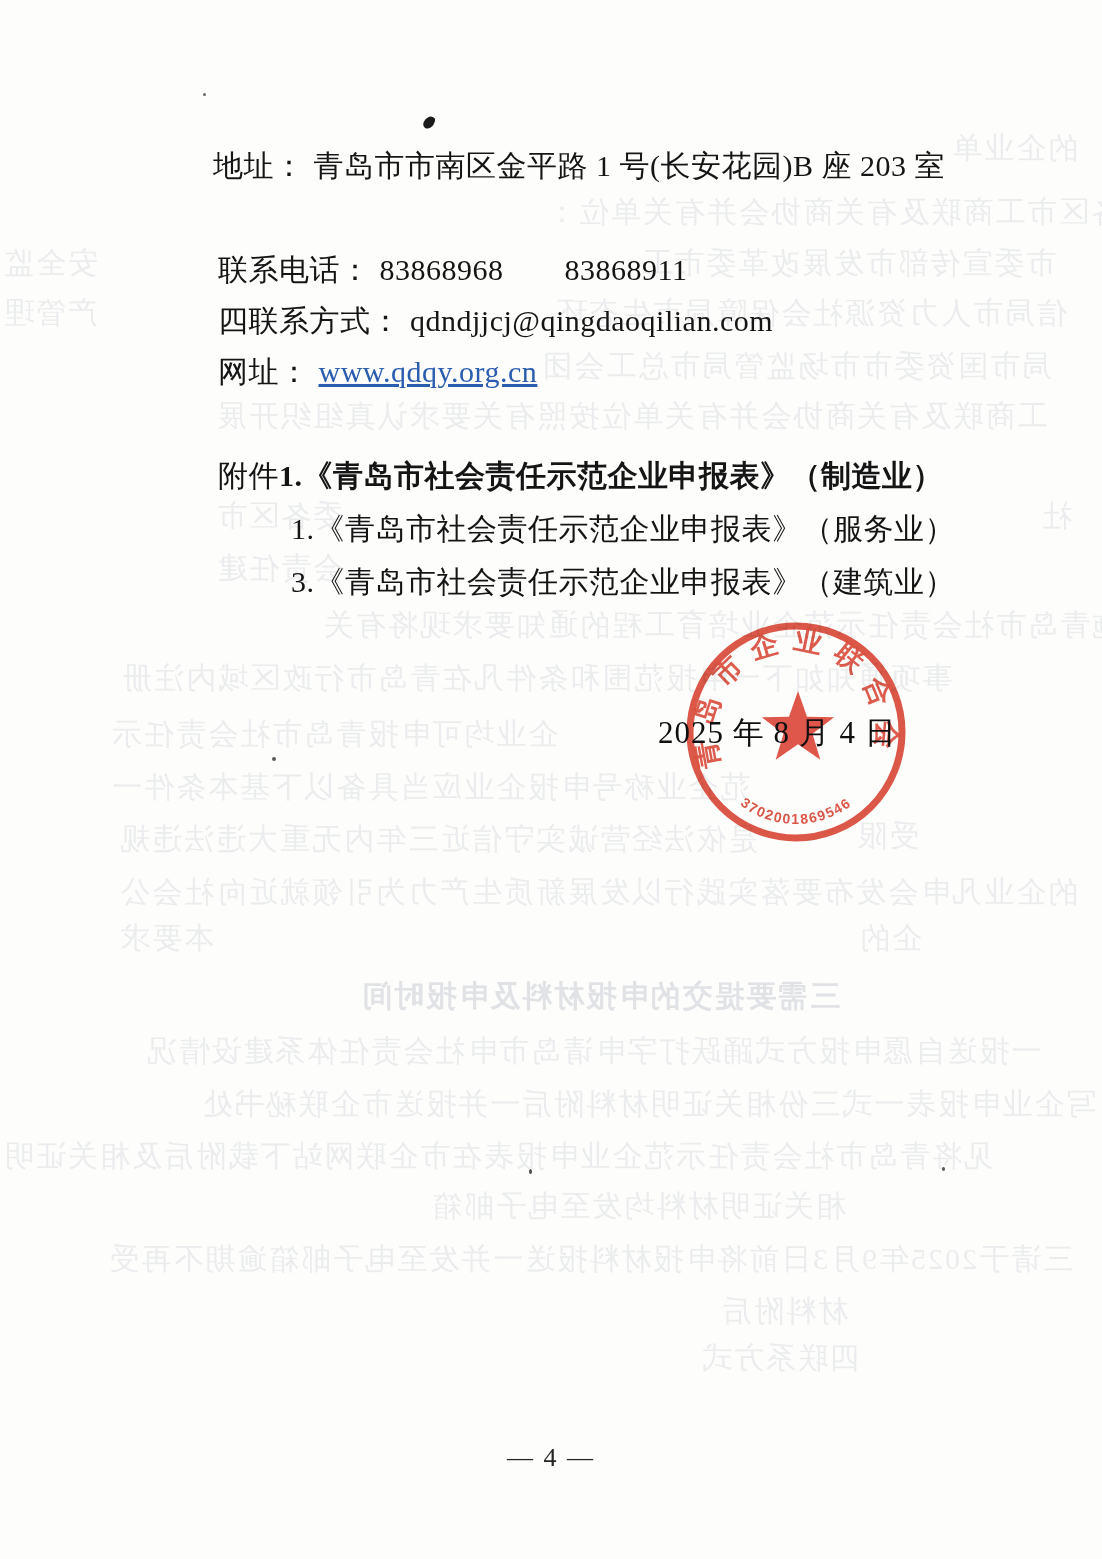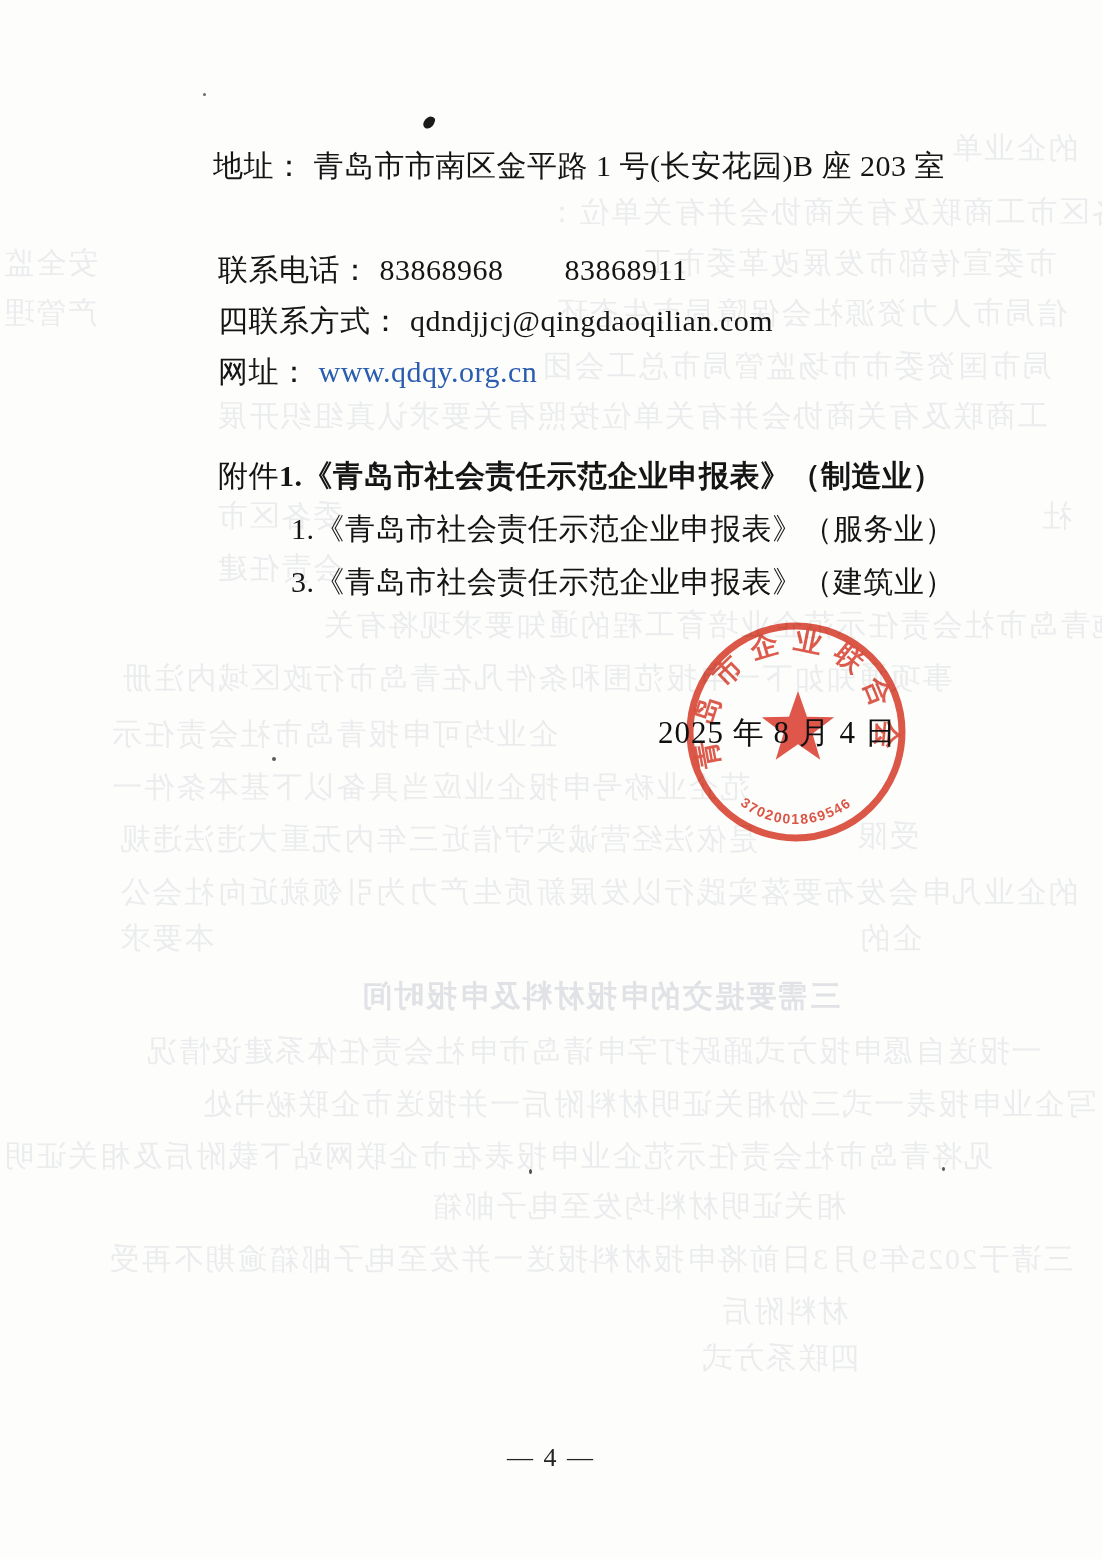--- a/index.html
+++ b/index.html
@@ -12,21 +12,21 @@
   .bleed-layer{position:absolute;inset:0;z-index:1;}
   .bleed{
     position:absolute;font-size:30px;white-space:pre;letter-spacing:2px;
     color:rgba(116,126,142,0.13);transform:scaleX(-1);filter:blur(0.7px);
   }
   .bleed-bold{font-weight:bold;color:rgba(100,112,132,0.19);}
   
   .row{position:absolute;z-index:2;font-size:30px;color:#151515;white-space:pre;letter-spacing:0.5px;}
   .row .val{margin-left:9px;}
   .attach-item{margin-left:0;font-weight:bold;}
-  .url{cursor:pointer;}
+  .url{text-decoration:underline;cursor:pointer;}
   
   .stamp{position:absolute;left:666px;top:602px;z-index:3;opacity:0.93;mix-blend-mode:multiply;}
   .date-line{position:absolute;left:658px;top:712px;z-index:4;font-size:31px;color:#101010;white-space:pre;letter-spacing:1px;}
   
   .page-number{position:absolute;left:0;top:1443px;width:100%;text-align:center;z-index:2;font-size:26px;color:#242424;letter-spacing:2px;}
   
   .ink-comma{
     position:absolute;left:424px;top:116px;width:10px;height:13px;z-index:2;
     background:#1b1b1b;border-radius:65% 35% 60% 40%;transform:rotate(24deg);
   }

